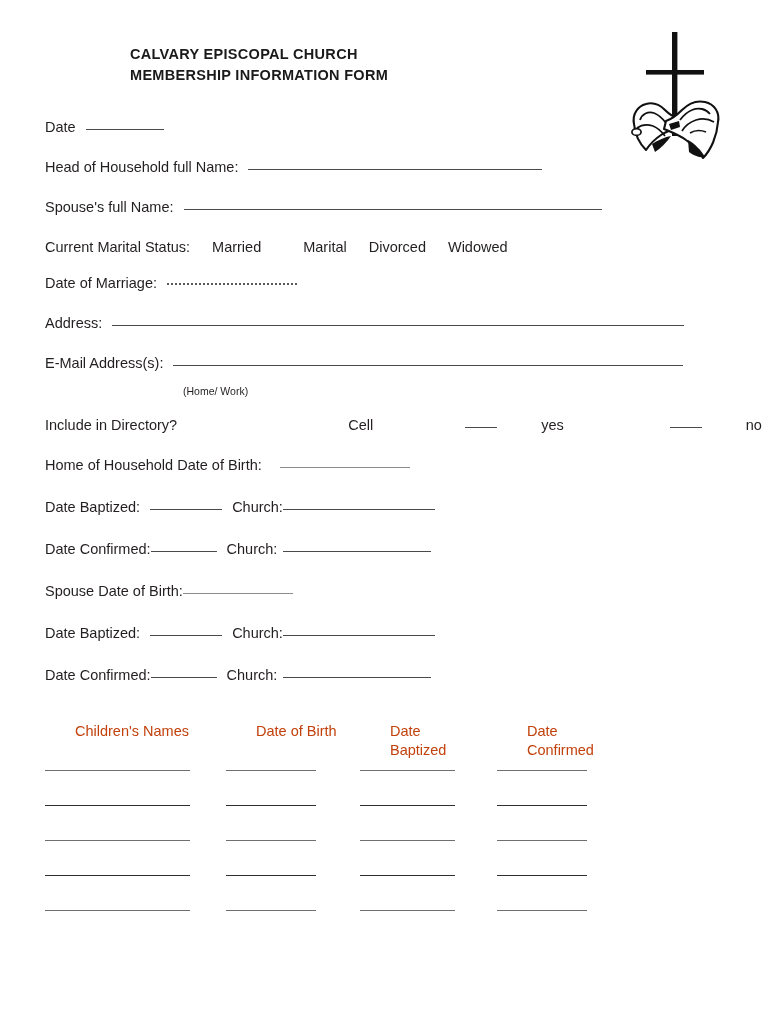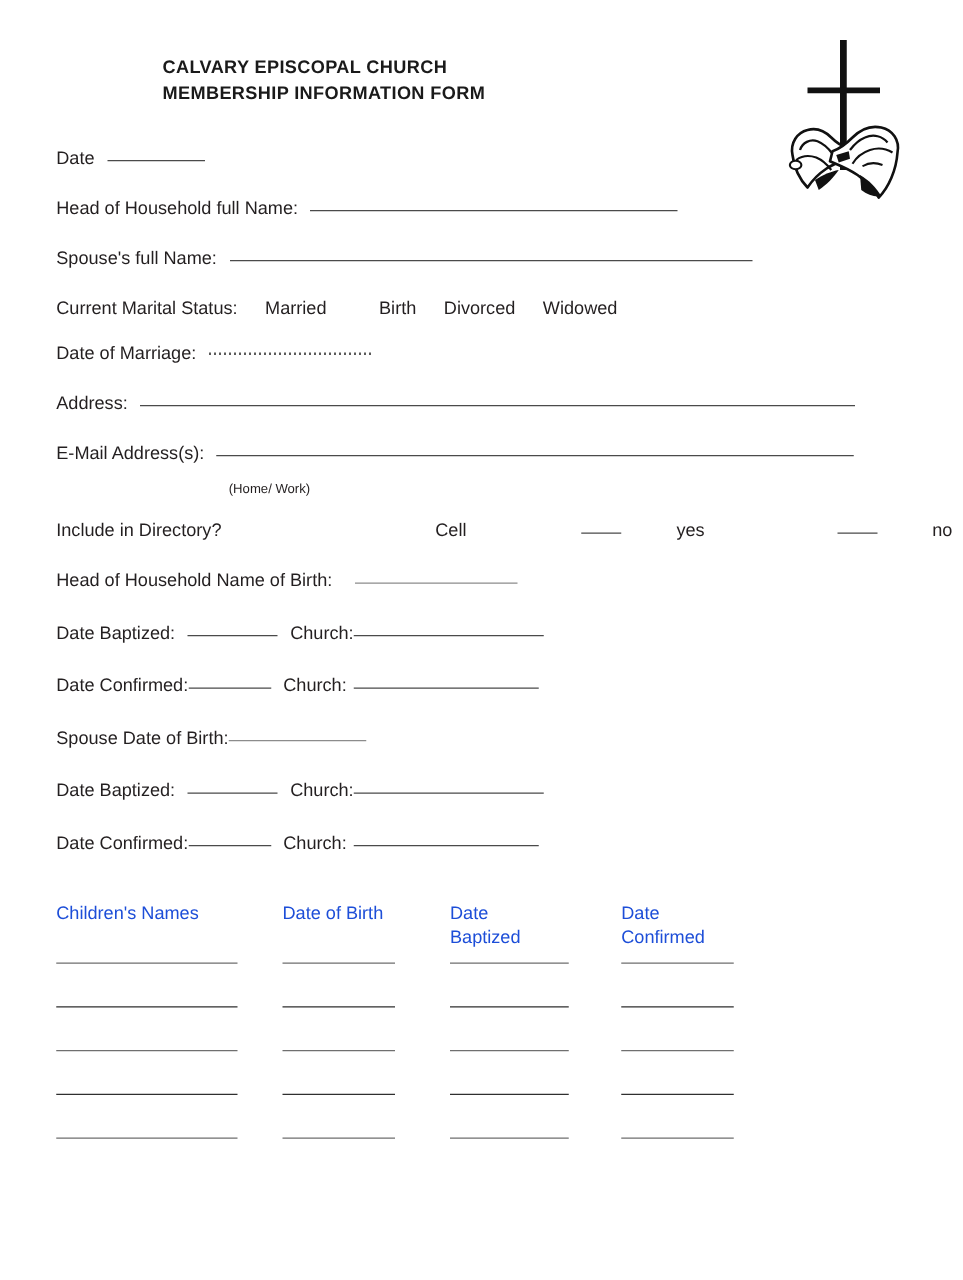--- a/index.html
+++ b/index.html
@@ -104,21 +104,22 @@
   .children {
     position: absolute;
     left: 45px;
     top: 722px;
     width: 600px;
   }
   .child-head {
     display: flex;
     font-size: 14.5px;
     line-height: 19px;
-    color: #1d4ed8;
+    color: #c2410c;
+    margin-left: 30px;
   }
   .ch-col { flex: none; }
   .ch-col .h2 { display: block; }
 
   .child-rows { margin-top: 10px; }
   .child-row {
     display: flex;
     height: 35px;
   }
   .child-cell { flex: none; }
@@ -182,21 +183,21 @@
       <span class="lbl">Spouse's full Name:</span>
       <span class="gap-sm"></span>
       <span class="rule" style="width:418px;"></span>
     </div>
 
     <div class="frow" style="margin-bottom:18px;">
       <span class="lbl">Current Marital Status:</span>
       <span class="gap-md"></span>
       <span class="status-opt">Married</span>
       <span class="gap-lg"></span>
-      <span class="status-opt">Birth</span>
+      <span class="status-opt">Marital</span>
       <span class="gap-md"></span>
       <span class="status-opt">Divorced</span>
       <span class="gap-md"></span>
       <span class="status-opt">Widowed</span>
     </div>
 
     <div class="frow" style="margin-bottom:22px;">
       <span class="lbl">Date of Marriage:</span>
       <span class="gap-sm"></span>
       <span class="rule dotted" style="width:130px;"></span>
@@ -230,21 +231,21 @@
       <span class="lbl">email</span>
       <span class="gap-sm" style="width:4px;"></span>
       <span class="rule" style="width:32px;"></span>
       <span class="lbl">yes</span>
       <span class="gap-md" style="width:18px;"></span>
       <span class="rule" style="width:32px;"></span>
       <span class="lbl">no</span>
     </div>
 
     <div class="frow" style="margin-bottom:24px;">
-      <span class="lbl">Head of Household Name of Birth:</span>
+      <span class="lbl">Home of Household Date of Birth:</span>
       <span class="gap-md" style="width:18px;"></span>
       <span class="rule light" style="width:130px;"></span>
     </div>
 
     <div class="frow" style="margin-bottom:24px;">
       <span class="lbl">Date Baptized:</span>
       <span class="gap-sm"></span>
       <span class="rule" style="width:72px;"></span>
       <span class="gap-sm"></span>
       <span class="lbl">Church:</span>

